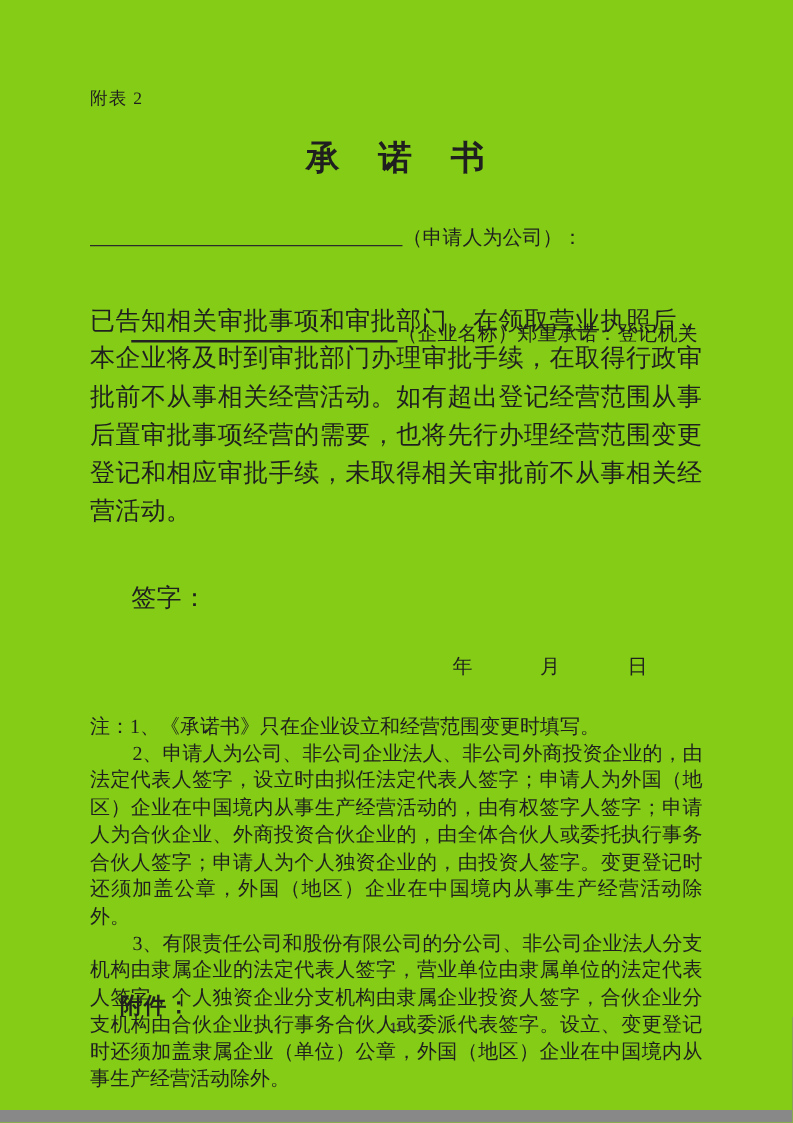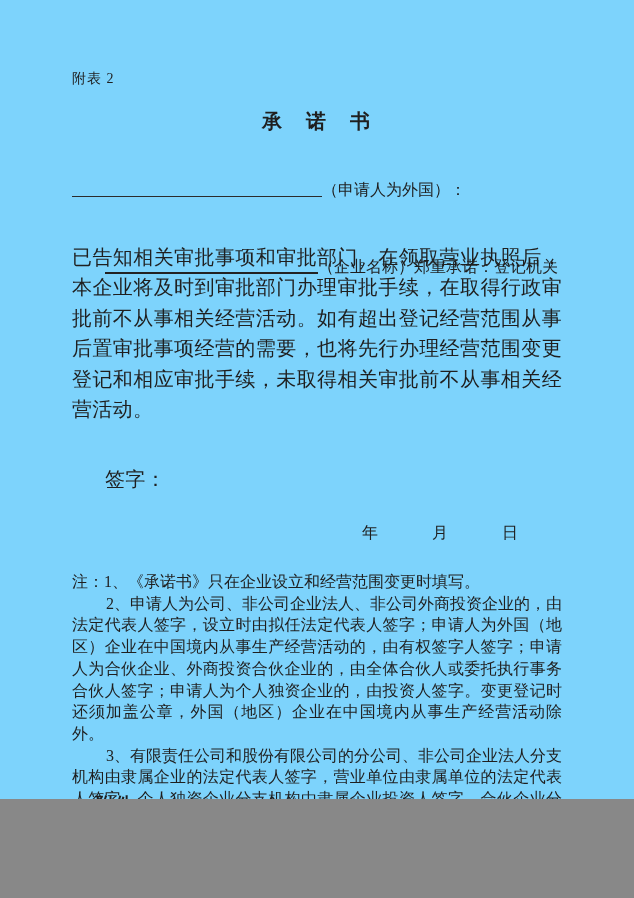--- a/index.html
+++ b/index.html
@@ -3,39 +3,39 @@
 <meta charset="utf-8">
 <style>
   html, body {
     margin: 0;
     padding: 0;
     background: #888;
   }
   .page {
     position: relative;
     width: 634px;
-    height: 799px;
+    height: 888px;
     margin: 0 auto;
-    background: #7dd3fc;
+    background: #84cc16;
     color: #1f1f1f;
     font-family: "Liberation Serif", "DejaVu Serif", serif;
     overflow: hidden;
   }
   .abs { position: absolute; }
 
   .doc-label {
     left: 72px; top: 70px;
     font-size: 14px;
     letter-spacing: 1px;
   }
   .doc-title {
     left: 0; top: 108px;
     width: 634px;
     text-align: center;
-    font-size: 20px;
+    font-size: 27px;
     font-weight: bold;
     letter-spacing: 2px;
   }
 
   .fill-line {
     left: 72px;
     width: 490px;
     font-size: 16px;
     white-space: nowrap;
   }
@@ -104,21 +104,21 @@
 </head>
 <body>
 
 <div class="page">
 
   <div class="abs doc-label">附表 2</div>
 
   <div class="abs doc-title">承　诺　书</div>
 
   <div class="abs fill-line line1">
-    <span class="blank b1"></span><span>（申请人为外国）：</span>
+    <span class="blank b1"></span><span>（申请人为公司）：</span>
   </div>
 
   <div class="abs fill-line line2">
     <span class="blank b2"></span><span>（企业名称）郑重承诺：登记机关</span>
   </div>
 
   <div class="abs body-para rest">已告知相关审批事项和审批部门。在领取营业执照后，本企业将及时到审批部门办理审批手续，在取得行政审批前不从事相关经营活动。如有超出登记经营范围从事后置审批事项经营的需要，也将先行办理经营范围变更登记和相应审批手续，未取得相关审批前不从事相关经营活动。</div>
 
 
   <div class="abs body-para sign">签字：</div>

